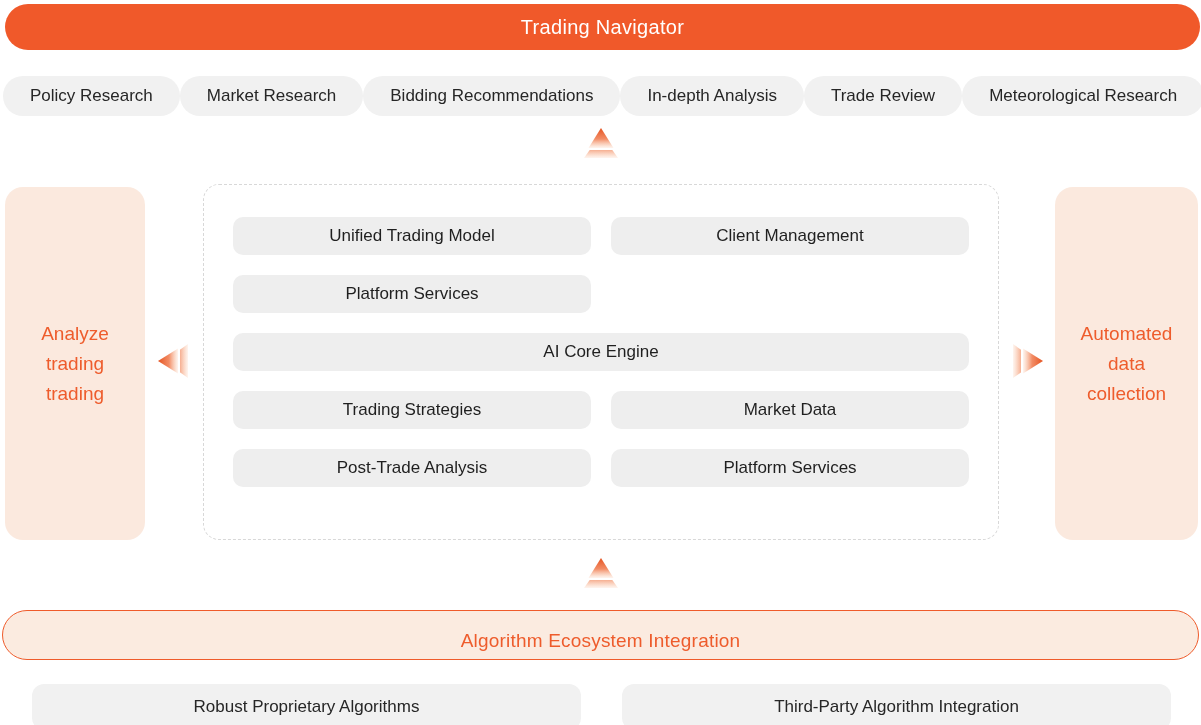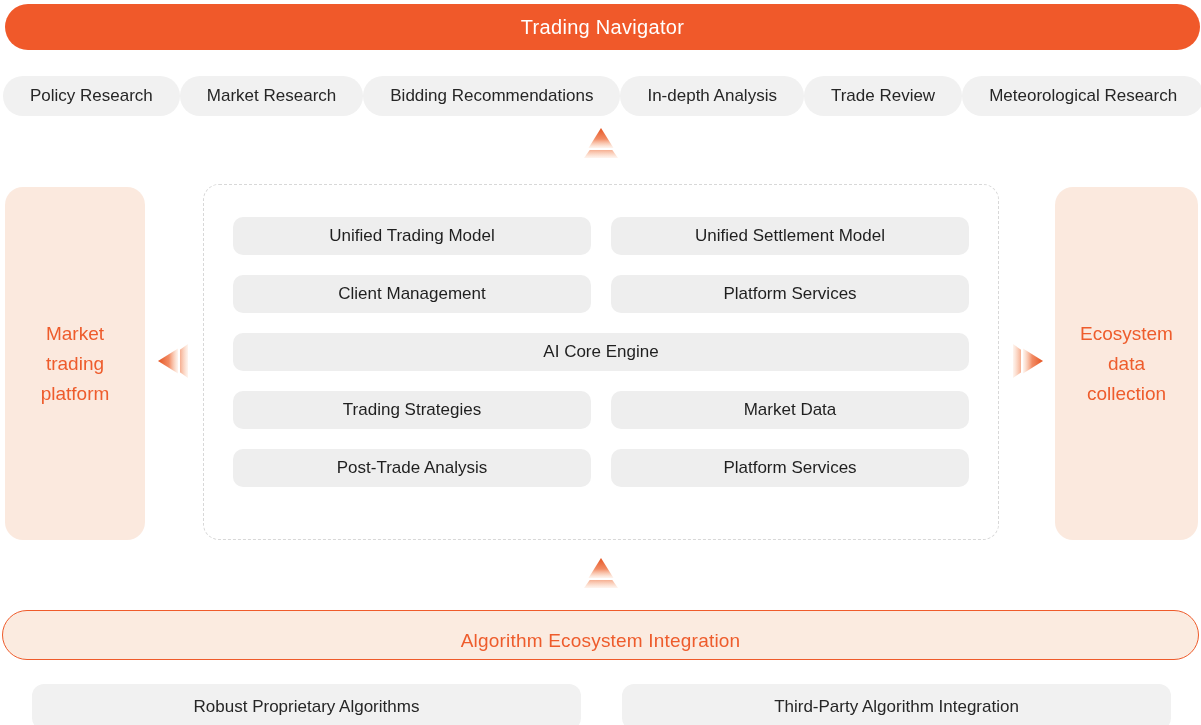--- a/index.html
+++ b/index.html
@@ -100,53 +100,52 @@
 
 <div class="arrow arrow-up-top">
   <svg width="34" height="30" viewBox="0 0 34 30">
     <path d="M17 6 L34 30 L0 30 Z" fill="url(#fadeGrad)"></path>
     <path d="M17 -3 L32.5 22 L1.5 22 Z" fill="#ffffff"></path>
     <path d="M17 0 L29.5 20 L4.5 20 Z" fill="url(#fadeGrad)"></path>
   </svg>
 </div>
 
 <div class="side-panel panel-left">
-  <div class="side-panel-label">Market trading platform</div>
+  <div class="side-panel-label">Analyze trading trading</div>
 </div>
 
 <div class="arrow chevron-left">
   <svg width="34" height="30" viewBox="0 0 34 30">
     <path d="M17 6 L34 30 L0 30 Z" fill="url(#fadeGrad)"></path>
     <path d="M17 -3 L32.5 22 L1.5 22 Z" fill="#ffffff"></path>
     <path d="M17 0 L29.5 20 L4.5 20 Z" fill="url(#fadeGrad)"></path>
   </svg>
 </div>
 
 <div class="core-box">
   <div class="module">Unified Trading Model</div>
-  <div class="module">Unified Settlement Model</div>
   <div class="module">Client Management</div>
   <div class="module">Platform Services</div>
   <div class="module full">AI Core Engine</div>
   <div class="module">Trading Strategies</div>
   <div class="module">Market Data</div>
   <div class="module">Post-Trade Analysis</div>
   <div class="module">Platform Services</div>
 </div>
 
 <div class="arrow chevron-right">
   <svg width="34" height="30" viewBox="0 0 34 30">
     <path d="M17 6 L34 30 L0 30 Z" fill="url(#fadeGrad)"></path>
     <path d="M17 -3 L32.5 22 L1.5 22 Z" fill="#ffffff"></path>
     <path d="M17 0 L29.5 20 L4.5 20 Z" fill="url(#fadeGrad)"></path>
   </svg>
 </div>
 
 <div class="side-panel panel-right">
-  <div class="side-panel-label">Ecosystem data collection</div>
+  <div class="side-panel-label">Automated data collection</div>
 </div>
 
 <div class="arrow arrow-up-bottom">
   <svg width="34" height="30" viewBox="0 0 34 30">
     <path d="M17 6 L34 30 L0 30 Z" fill="url(#fadeGrad)"></path>
     <path d="M17 -3 L32.5 22 L1.5 22 Z" fill="#ffffff"></path>
     <path d="M17 0 L29.5 20 L4.5 20 Z" fill="url(#fadeGrad)"></path>
   </svg>
 </div>
 

